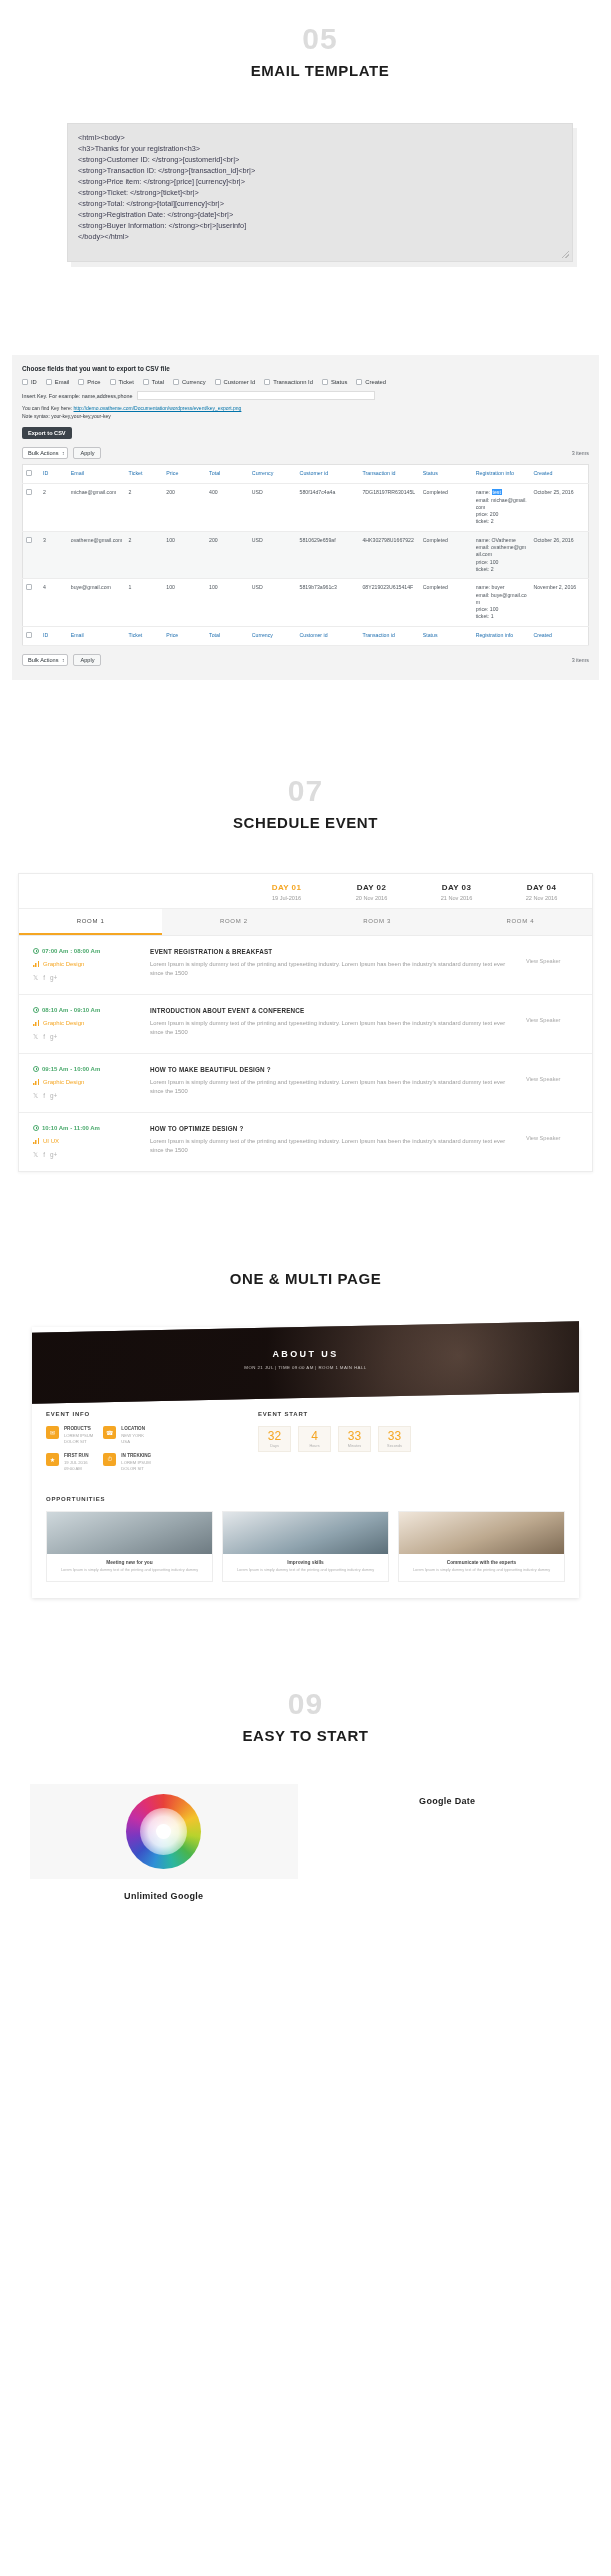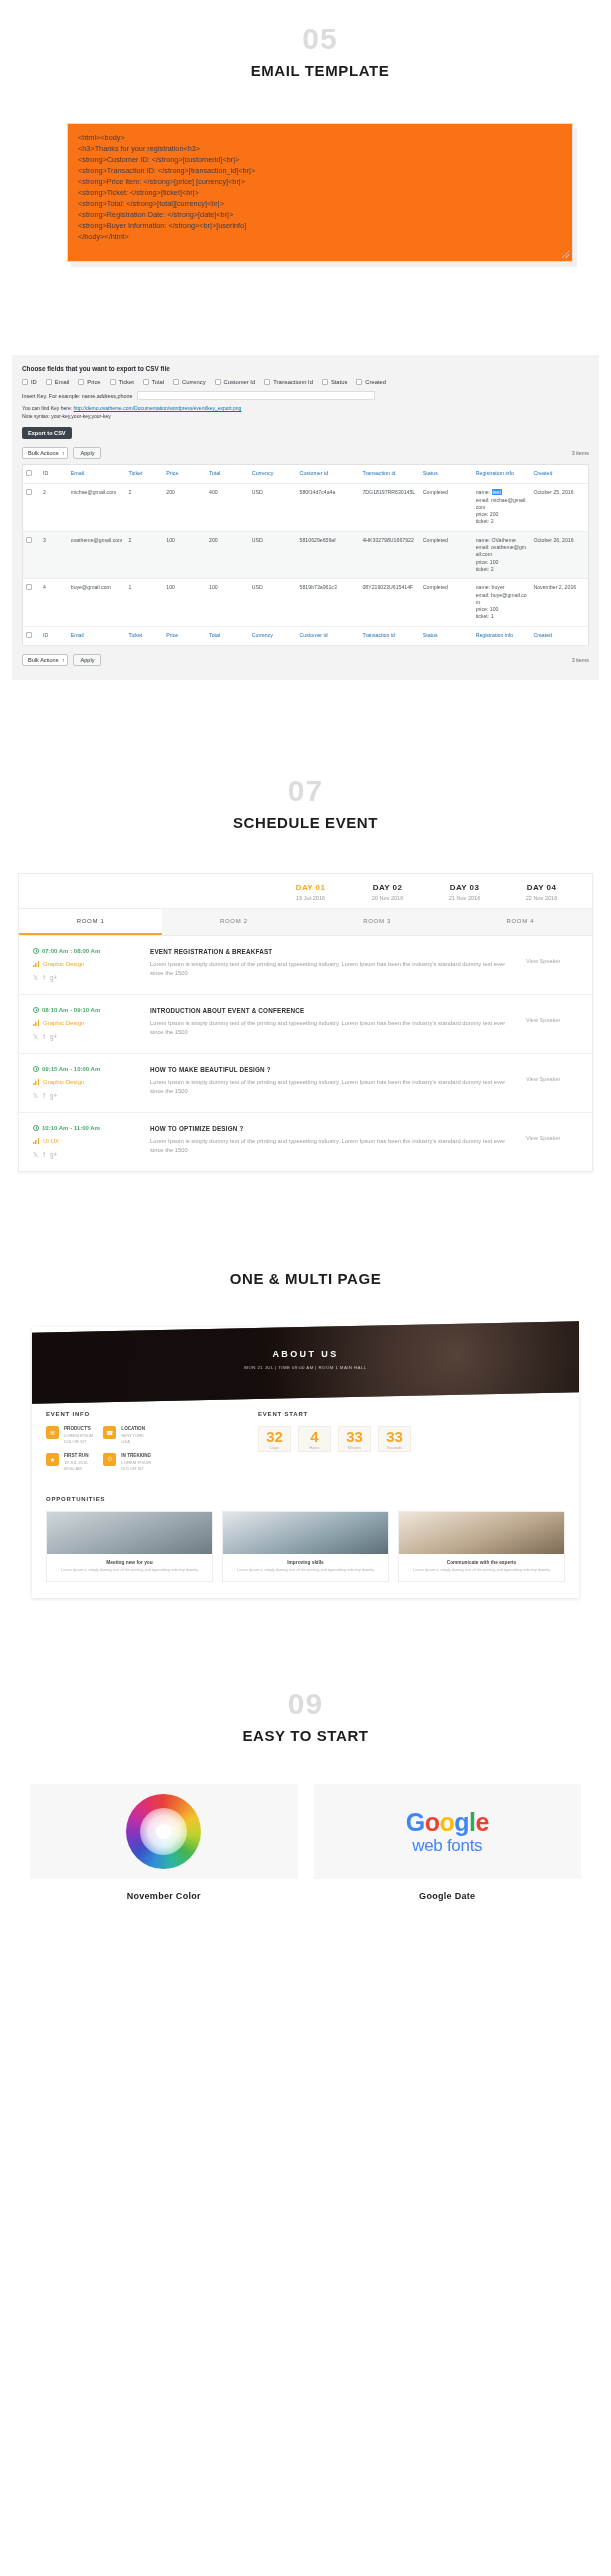--- a/index.html
+++ b/index.html
@@ -37,21 +37,21 @@
     height: 139px;
   }
   .code-shadow {
     position: absolute;
     left: 4px; top: 5px; right: -4px; bottom: -5px;
     background: #f0f0f0;
   }
   .code-box {
     position: absolute;
     left: 0; top: 0; right: 0; bottom: 0;
-    background: #f97316;
+    background: #e5e5e5;
     border: 1px solid #dcdcdc;
     padding: 8px 10px;
     overflow: hidden;
   }
   .code-line {
     font-family: "Liberation Sans", sans-serif;
     font-size: 7.3px;
     line-height: 11px;
     color: #3b3b4f;
     white-space: pre;
@@ -188,21 +188,21 @@
     margin: 42px 18px 0 18px;
     background: #fff;
     border: 1px solid #ececec;
     box-shadow: 0 1px 3px rgba(0,0,0,0.05);
   }
   .day-tabs {
     display: flex;
     justify-content: flex-end;
     border-bottom: 1px solid #eee;
     padding: 9px 14px 7px 0;
-    gap: 4px;
+    gap: 12px;
   }
   .day-tab {
     width: 73px;
     text-align: center;
   }
   .day-name {
     font-size: 8px;
     font-weight: bold;
     color: #2d2d2d;
     letter-spacing: 0.4px;
@@ -352,21 +352,21 @@
   .info-label { font-size: 4.6px; font-weight: bold; color: #4a4a4a; }
   .info-value { font-size: 4.2px; color: #a9a9a9; line-height: 6px; margin-top: 2px; }
   .countdown { display: flex; gap: 7px; margin-top: 2px; }
   .cd-cell {
     background: #faf7f2;
     border: 1px solid #f1ece3;
     width: 33px; height: 26px;
     display: flex; flex-direction: column;
     align-items: center; justify-content: center;
   }
-  .cd-num { font-size: 15px; color: #f5a623; font-weight: bold; line-height: 1; }
+  .cd-num { font-size: 12px; color: #f5a623; font-weight: normal; line-height: 1; }
   .cd-lab { font-size: 3.8px; color: #b0b0b0; margin-top: 2px; }
   .opp-h { margin-top: 16px; }
   .opp-grid { display: flex; gap: 9px; margin-top: 8px; }
   .opp-card { flex: 1; border: 1px solid #ededed; background: #fff; }
   .opp-img { height: 42px; background: #d9d9d9; position: relative; overflow: hidden; }
   .opp-img.a { background: linear-gradient(160deg,#cfd8dc 0%, #9aa7ad 55%, #6e7b82 100%); }
   .opp-img.b { background: linear-gradient(160deg,#e3e7ea 0%, #8fa3ae 60%, #5c6f79 100%); }
   .opp-img.c { background: linear-gradient(160deg,#f0e6da 0%, #bda98f 55%, #7d6a54 100%); }
   .opp-body { padding: 6px 5px 8px 5px; text-align: center; }
   .opp-title { font-size: 4.8px; font-weight: bold; color: #4a4a4a; }
@@ -861,29 +861,23 @@
     <div class="sec-head">
       <div class="sec-num">09</div>
       <div class="sec-title">EASY TO START</div>
     </div>
 
     <div class="custom-row">
       <div class="custom-card">
         <div class="card-inner">
           <div class="color-wheel"></div>
         </div>
-        <div class="card-cap">November Color</div>
+        <div class="card-cap">Unlimited Google</div>
       </div>
 
       <div class="custom-card">
-        <div class="card-inner">
-          <div class="gf-logo">
-            <div class="gf-word"><span class="gf-g1">G</span><span class="gf-o1">o</span><span class="gf-o2">o</span><span class="gf-g2">g</span><span class="gf-l">l</span><span class="gf-e">e</span></div>
-            <div class="gf-sub">web fonts</div>
-          </div>
-        </div>
         <div class="card-cap">Google Date</div>
       </div>
     </div>
   </section>
 
 </div>
 
 
 </body></html>

